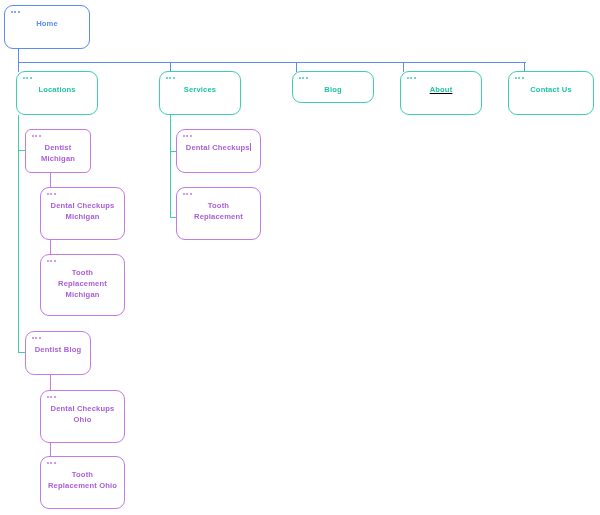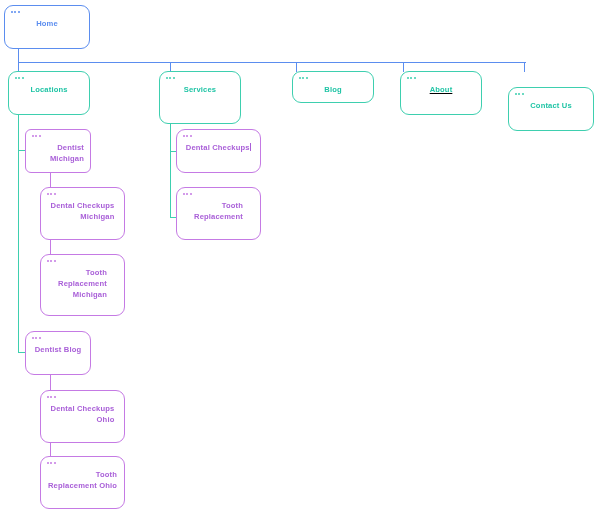--- a/index.html
+++ b/index.html
@@ -37,21 +37,21 @@
     background: #ffffff;
     display: flex;
     align-items: flex-start;
     justify-content: center;
     padding-top: 12px;
   }
   .node .label {
     font-size: 7.6px;
     font-weight: bold;
     line-height: 11px;
-    text-align: right;
+    text-align: center;
     color: #5b8def;
     letter-spacing: 0.15px;
     padding: 0 6px;
     white-space: pre-line;
   }
   .dots {
     position: absolute;
     top: 5px;
     left: 6px;
     display: flex;
@@ -120,30 +120,30 @@
 
   <div class="node lvl-root" style="left:4px; top:5px; width:86px; height:44px;">
     <span class="dots">
         <i></i>
         <i></i>
         <i></i>
       </span>
     <span class="label">Home</span>
   </div>
 
-  <div class="node lvl-sec" style="left:8px; top:71px; width:82px; height:44px;">
+  <div class="node lvl-sec" style="left:16px; top:71px; width:82px; height:44px;">
     <span class="dots">
         <i></i>
         <i></i>
         <i></i>
       </span>
     <span class="label">Locations</span>
   </div>
 
-  <div class="node lvl-sec" style="left:159px; top:71px; width:82px; height:53px;">
+  <div class="node lvl-sec" style="left:159px; top:71px; width:82px; height:44px;">
     <span class="dots">
         <i></i>
         <i></i>
         <i></i>
       </span>
     <span class="label">Services</span>
   </div>
 
   <div class="node lvl-sec" style="left:292px; top:71px; width:82px; height:32px;">
     <span class="dots">
@@ -156,21 +156,21 @@
 
   <div class="node lvl-sec" style="left:400px; top:71px; width:82px; height:44px;text-decoration:underline;">
     <span class="dots">
         <i></i>
         <i></i>
         <i></i>
       </span>
     <span class="label">About</span>
   </div>
 
-  <div class="node lvl-sec" style="left:508px; top:87px; width:86px; height:44px;">
+  <div class="node lvl-sec" style="left:508px; top:71px; width:86px; height:44px;">
     <span class="dots">
         <i></i>
         <i></i>
         <i></i>
       </span>
     <span class="label">Contact Us</span>
   </div>
 
   <div class="node lvl-ter" style="left:25px; top:129px; width:66px; height:44px;border-radius:6px;">
     <span class="dots">

